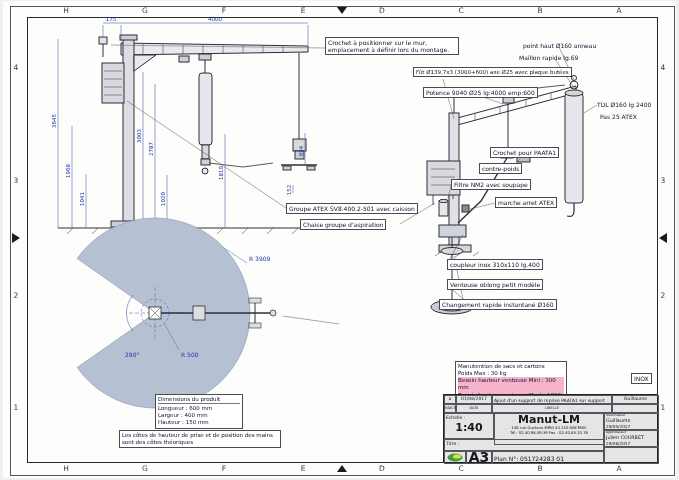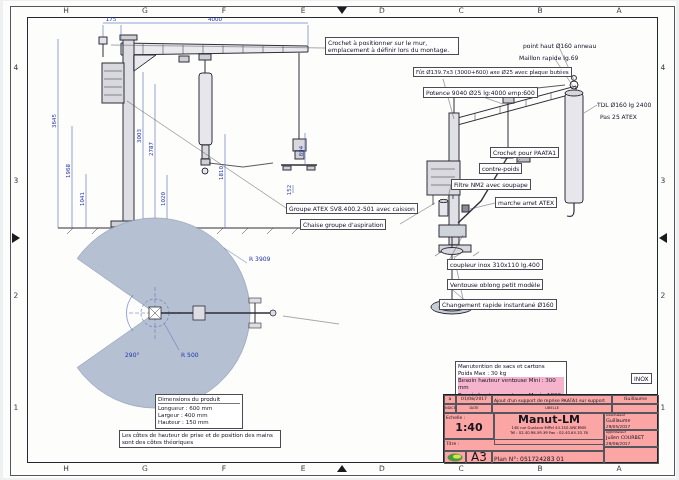--- a/index.html
+++ b/index.html
@@ -16,21 +16,21 @@
   .mark.bottom { left:334px; bottom:6px; border-left:5px solid transparent; border-right:5px solid transparent; border-bottom:7px solid #1a1a1f; }
   svg.drawing { position:absolute; left:0; top:0; }
   svg.drawing text { font-family:"DejaVu Sans", sans-serif; }
   .ann { position:absolute; font-size:6px; color:#12122a; line-height:1.25; white-space:nowrap; }
   .ann.boxed { border:1px solid #4a4a55; background:#ffffff; padding:0.5px 2px; }
   .ann.wrap { white-space:normal; }
   .ann.big { font-size:7px; letter-spacing:0.2px; }
   .infobox { position:absolute; border:1px solid #4a4a55; background:#fff; font-size:5.5px; color:#12122a; line-height:1.3; padding:1px 2px; }
   .infobox .hl { background:#f5b4cc; }
   .infobox .title-line { border-bottom:1px solid #777; margin-bottom:1px; }
-  .tb { position:absolute; left:440px; top:393px; width:215px; height:69px; border:1.2px solid #222; background:#fca5a5; font-size:4.5px; color:#16161f; }
+  .tb { position:absolute; left:440px; top:393px; width:215px; height:69px; border:1.2px solid #222; background:#e5e5e5; font-size:4.5px; color:#16161f; }
   .tb .cell { position:absolute; border:0.8px solid #55555e; overflow:hidden; padding:0 1px; line-height:1.6; }
   .tb .c-center { display:flex; align-items:center; justify-content:center; text-align:center; line-height:1.1; }
   .watermark { position:absolute; right:18px; bottom:3px; font-size:13px; color:#8d8d90; letter-spacing:0.5px; text-shadow:0 0 2px #ffffff; }
 </style>
 </head>
 <body>
 
 <div class="sheet">
   <div class="outer-frame"></div>
   <div class="inner-frame"></div>
@@ -324,17 +324,17 @@
     <div class="cell" style="left:160px;top:52px;width:55px;height:17px"></div>
 
     <div class="cell" style="left:0;top:44px;width:160px;height:12px;font-size:4.5px">Titre :</div>
 
     <div class="cell c-center" style="left:0;top:56px;width:22px;height:13px">
       <svg width="16" height="9" viewBox="0 0 16 9">
         <ellipse cx="8" cy="4.5" rx="7.5" ry="4" fill="#4a9b3f"></ellipse>
         <ellipse cx="10" cy="3.5" rx="4" ry="2" fill="#d9e34a"></ellipse>
       </svg>
     </div>
-    <div class="cell c-center" style="left:22px;top:56px;width:26px;height:13px;font-size:12px;font-weight:normal">A3</div>
+    <div class="cell c-center" style="left:22px;top:56px;width:26px;height:13px;font-size:14px;font-weight:bold">A3</div>
     <div class="cell" style="left:48px;top:56px;width:112px;height:13px;font-size:6px;line-height:13px">Plan N°: 051724283 01</div>
   </div>
 
 </div>
 
 </body></html>

